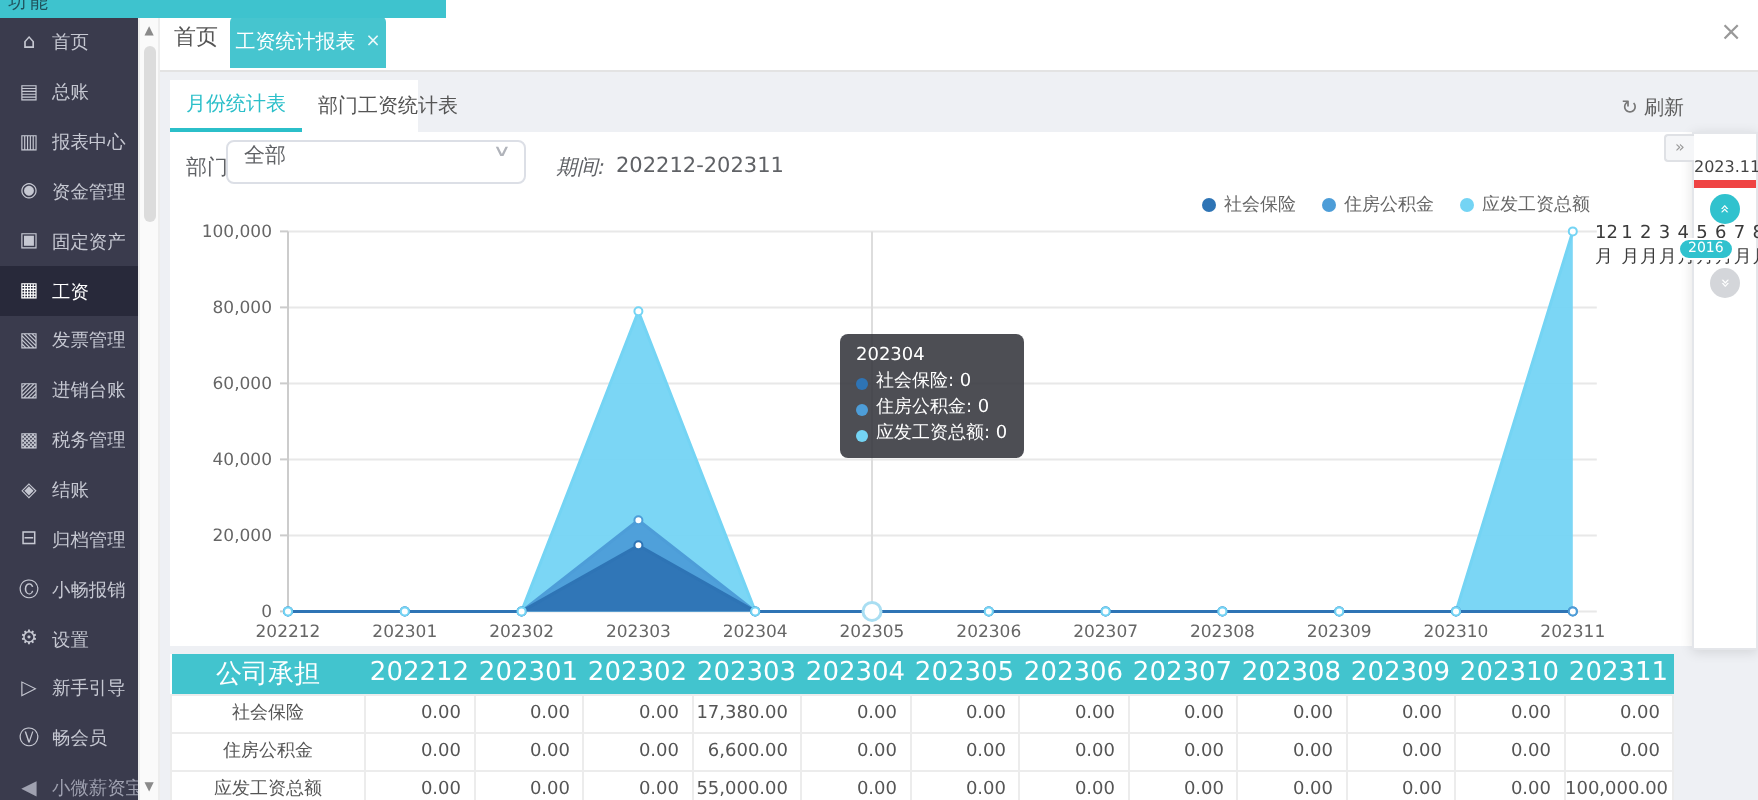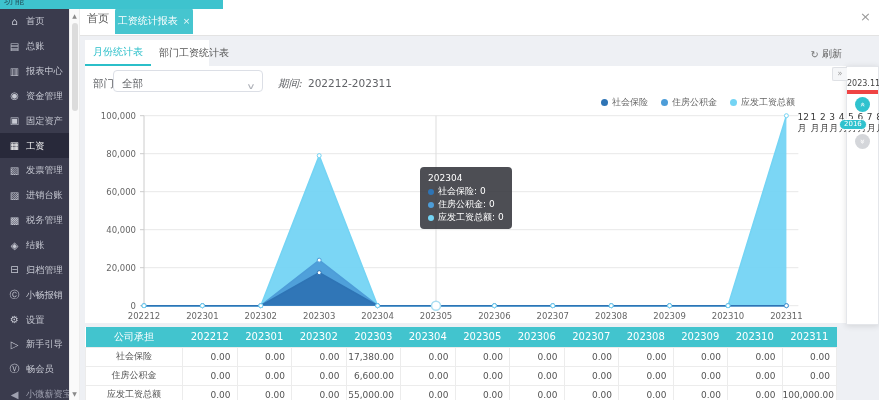--- a/index.html
+++ b/index.html
@@ -37,21 +37,21 @@
   .subtab-white { position:absolute; left:0; top:0; width:124px; height:26px; background:#fff; display:flex; }
   .subtab { padding:0 8px; font-size:10px; color:#555; display:flex; align-items:center; cursor:pointer; white-space:nowrap; }
   .subtab.active { color:#2bbfc9; border-bottom:2px solid #2bbfc9; }
   .refresh-btn { position:absolute; right:4px; top:7px; font-size:10px; color:#5c5c5c; display:flex; align-items:center; gap:3px; cursor:pointer; }
   .refresh-btn .ricon { font-size:10px; color:#777; }
 
   
   .card { position:absolute; left:85px; top:66px; width:761px; height:257px; background:#fff; z-index:2; }
   .f-label { position:absolute; font-size:10.5px; color:#606266; }
   .dept-label { left:8px; top:11px; }
-  .dept-select { position:absolute; left:28px; top:4px; width:150px; height:22px; border:1px solid #dcdfe6; border-radius:4px; background:#fff; font-size:10.5px; color:#606266; display:flex; align-items:flex-end; padding:0 8px; cursor:pointer; }
+  .dept-select { position:absolute; left:28px; top:4px; width:150px; height:22px; border:1px solid #dcdfe6; border-radius:4px; background:#fff; font-size:10.5px; color:#606266; display:flex; align-items:flex-start; padding:0 8px; cursor:pointer; }
   .dept-select .chev { margin-left:auto; color:#b0b3ba; font-size:8px; transform:scaleX(1.6); }
   .period-label { left:193px; top:11px;font-style:italic; }
   .period-value { left:223px; top:11px; color:#606266; }
 
   .legend { position:absolute; right:51px; top:30px; display:flex; gap:13px; z-index:3; }
   .legend-item { display:flex; align-items:center; gap:4px; font-size:9px; color:#666; cursor:pointer; }
   .legend-dot { width:7px; height:7px; border-radius:50%; }
 
   .chart-svg { position:absolute; left:0; top:0; }
 
@@ -69,21 +69,21 @@
   .mp-scroll span { display:inline-block; transform:rotate(90deg); }
   .mp-down span { transform:rotate(-90deg); }
   .month-list { display:flex; flex-direction:row; align-items:center; }
   .month-item { height:16.6px; display:flex; align-items:center; justify-content:center; font-size:9px; color:#3a3a3a; cursor:pointer; }
   .month-item.selected { background:#30c2ce; color:#fff; width:18px; height:18px; border-radius:50%; margin:1px 4px; }
   .year-badge { position:absolute; left:839px; top:119px; background:#30c2ce; color:#fff; font-size:7px; line-height:9px; padding:0 4px; border-radius:6px; border:1px solid #fff; z-index:8; }
 
   
   .data-table { position:absolute; left:85px; top:327px; width:752px; height:73px; overflow:hidden; z-index:2; background:#fff; }
   table { border-collapse:collapse; table-layout:fixed; width:752px; }
-  th { background:#42c4ce; color:#fff; font-weight:normal; font-size:10px; height:20px; }
+  th { background:#42c4ce; color:#fff; font-weight:normal; font-size:13px; height:20px; }
   th:first-child { width:97px; }
   td { background:#fff; border:1px solid #ececec; font-size:9px; color:#555; height:19px; text-align:right; padding-right:6px; }
   td.row-label { text-align:center; padding-right:0; }
 </style>
 </head>
 <body>
 
 <div class="top-strip">
     <span>功能</span>
   </div>

